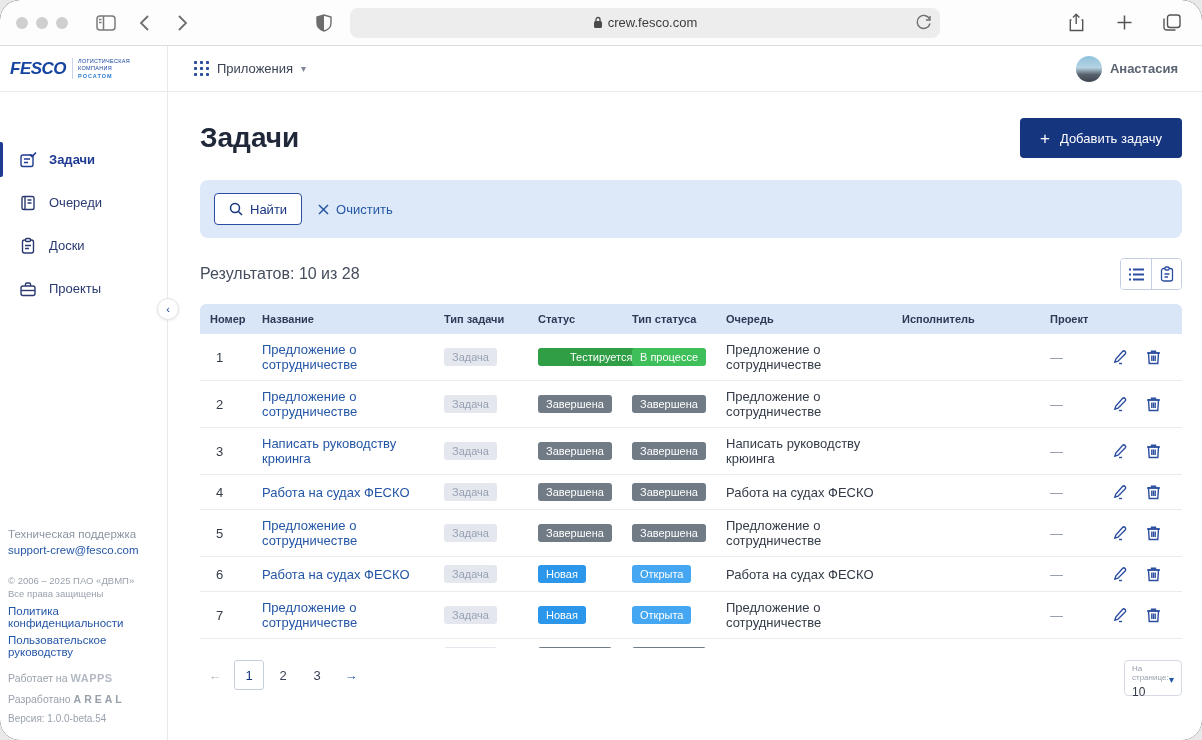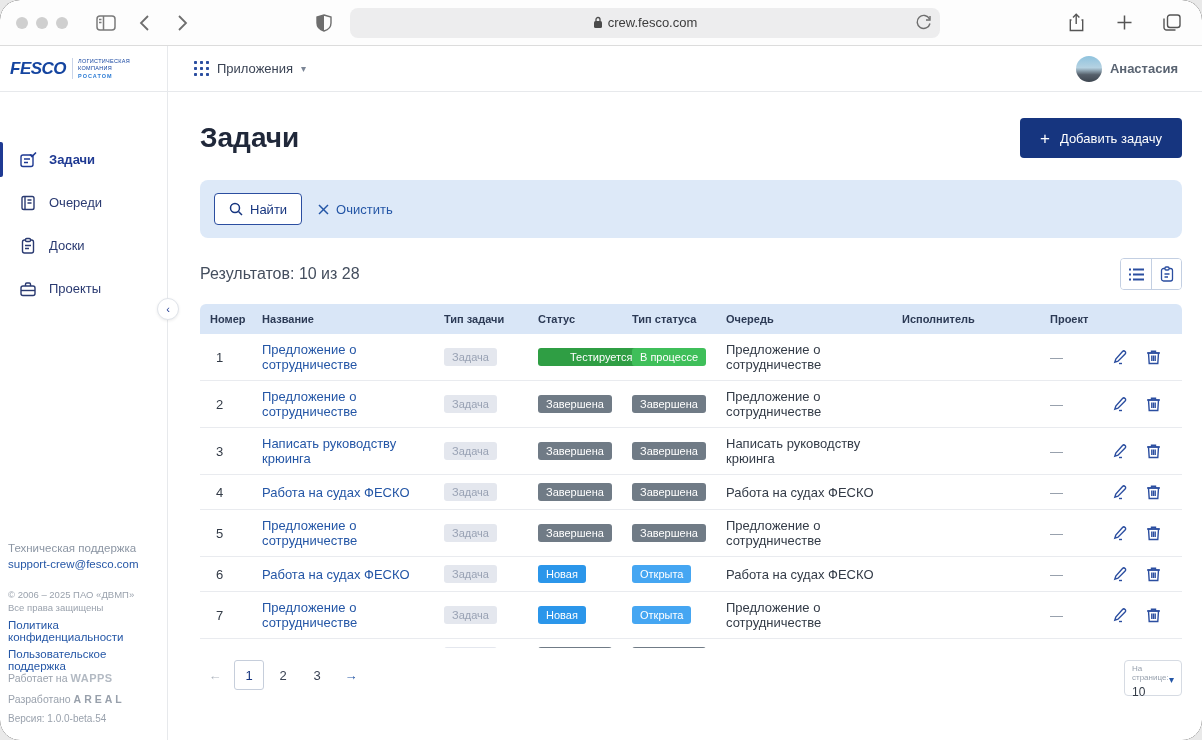--- a/index.html
+++ b/index.html
@@ -30,21 +30,21 @@
   .nav-item { position:relative; display:flex; align-items:center; gap:12px; height:43px; padding-left:19px; font-size:13px; color:#2a3a71; cursor:pointer; }
   .nav-item .nic { width:18px; height:18px; display:flex; }
   .nav-item.active { font-weight:bold; color:#1f3a93; }
   .nav-item.active::before { content:""; position:absolute; left:0; top:4px; bottom:4px; width:3px; background:#1f3a93; border-radius:0 2px 2px 0; }
   .collapse-btn { position:absolute; left:157px; top:252px; width:22px; height:22px; border-radius:50%; background:#fff; border:1px solid #e0e4ea; box-shadow:0 1px 3px rgba(0,0,0,.08); color:#1f3a93; font-size:11px; display:flex; align-items:center; justify-content:center; z-index:6; cursor:pointer; }
   .side-footer { margin-top:auto; padding:14px 14px 16px 8px; }
   .sf-label { font-size:11.5px; color:#8b95a3; }
   .sf-mail { font-size:11.5px; color:#2456a6; margin-top:3px; display:inline-block; text-decoration:none; }
   .sf-copy { font-size:9.5px; color:#9aa2ad; margin-top:16px; line-height:13px; }
   .sf-link { display:block; font-size:11.5px; color:#2456a6; margin-top:5px; text-decoration:none; }
-  .sf-pow { font-size:10.5px; color:#9aa2ad; }
+  .sf-pow { font-size:10.5px; color:#9aa2ad; margin-top:14px; }
   .brand-wapps { font-weight:bold; color:#b3bac3; letter-spacing:0.5px; font-size:11px; }
   .brand-areal { letter-spacing:3px; color:#98a0ab; font-size:10.5px; font-weight:bold; }
   .sf-ver { font-size:10px; color:#9aa2ad; margin-top:8px; }
 
   .main { flex:1; display:flex; flex-direction:column; background:#fff; }
   .app-header { height:46px; border-bottom:1px solid #e7e9ec; display:flex; align-items:center; padding:0 24px 0 26px; }
   .apps-btn { display:flex; align-items:center; gap:8px; font-size:13px; color:#3a4354; cursor:pointer; }
   .apps-btn .chev { color:#7c8696; font-size:10px; }
   .user { margin-left:auto; display:flex; align-items:center; gap:8px; cursor:pointer; }
   .avatar { width:26px; height:26px; border-radius:50%; background:linear-gradient(180deg,#8fc3de 0%,#b5d2e2 45%,#56606b 72%,#3e4650 100%); }
@@ -220,21 +220,21 @@
               </svg>
           </span>
           <span>Проекты</span>
         </div>
       </div>
       <div class="side-footer">
         <div class="sf-label">Техническая поддержка</div>
         <a class="sf-mail">support-crew@fesco.com</a>
         <div class="sf-copy">© 2006 – 2025 ПАО «ДВМП» Все права защищены</div>
         <a class="sf-link">Политика конфиденциальности</a>
-        <a class="sf-link">Пользовательское поддержка</a>
+        <a class="sf-link">Пользовательское руководству</a>
         <div class="sf-pow"><span>Работает на</span> <span class="brand-wapps">WAPPS</span></div>
         <div class="sf-pow" style="margin-top:9px;"><span>Разработано</span> <span class="brand-areal">AREAL</span></div>
         <div class="sf-ver">Версия: 1.0.0-beta.54</div>
       </div>
     </div>
 
     <div class="collapse-btn">‹</div>
 
     <div class="main">
       <div class="app-header">

